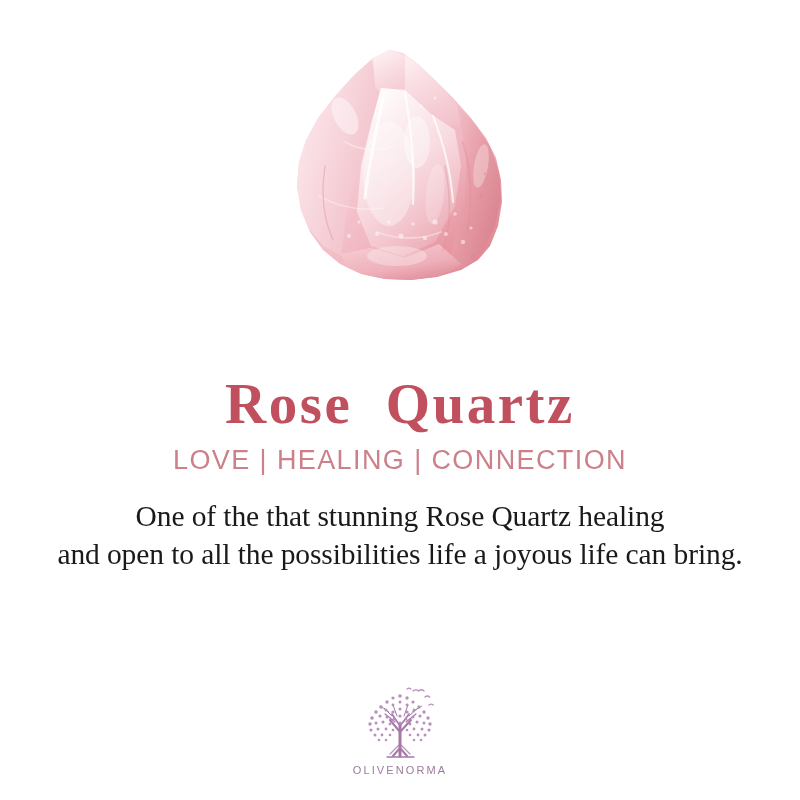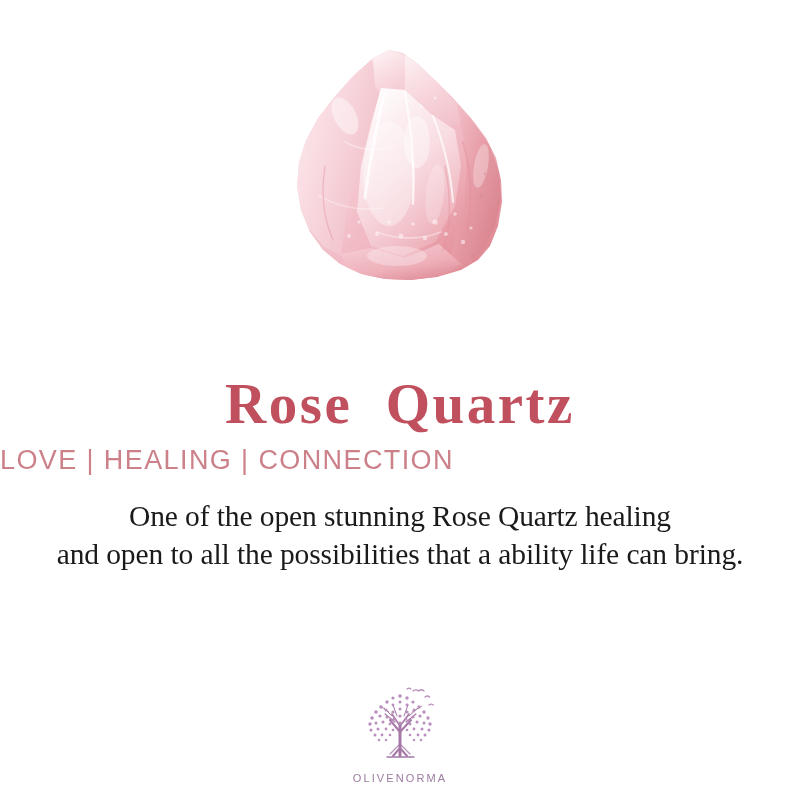--- a/index.html
+++ b/index.html
@@ -58,21 +58,21 @@
     color: #c0505e;
     white-space: pre;
   }
 
   
   .subtitle {
     position: absolute;
     top: 445px;
     left: 0;
     width: 800px;
-    text-align: left;
+    text-align: center;
     font-family: "Liberation Sans", "DejaVu Sans", sans-serif;
     font-weight: 300;
     font-size: 27px;
     letter-spacing: 1.4px;
     color: #cc8089;
     white-space: pre;
   }
 
   
   .body-copy {
@@ -100,21 +100,21 @@
     left: 0;
     width: 800px;
     display: flex;
     flex-direction: column;
     align-items: center;
   }
   .logo-mark {
     display: block;
   }
   .logo-word {
-    margin-top: 10px;
+    margin-top: 2px;
     font-family: "Liberation Sans", "DejaVu Sans", sans-serif;
     font-size: 11px;
     font-weight: 400;
     letter-spacing: 2.1px;
     color: #9b7b9e;
     white-space: pre;
   }
 </style>
 </head>
 <body>
@@ -233,22 +233,22 @@
         </g>
       </g>
     </svg>
   </div>
 
   <h1 class="title">Rose  Quartz</h1>
 
   <div class="subtitle">LOVE | HEALING | CONNECTION</div>
 
   <div class="body-copy">
-    <span class="line">One of the open stunning Rose Quartz healing</span>
-    <span class="line">and open to all the possibilities that a ability life can bring.</span>
+    <span class="line">One of the that stunning Rose Quartz healing</span>
+    <span class="line">and open to all the possibilities life a joyous life can bring.</span>
   </div>
 
   <div class="logo">
     <svg class="logo-mark" width="86" height="76" viewBox="0 0 86 76">
 
       <g fill="none" stroke="#a578a8" stroke-linecap="round">
         <path d="M43,70 L43,40" stroke-width="3"></path>
         <path d="M43,62 L36,70 M43,62 L50,70" stroke-width="2"></path>
         <path d="M43,58 L33,68 M43,58 L53,68" stroke-width="1.3" opacity="0.8"></path>
         <path d="M43,46 L33,34 M43,46 L54,34" stroke-width="2"></path>

